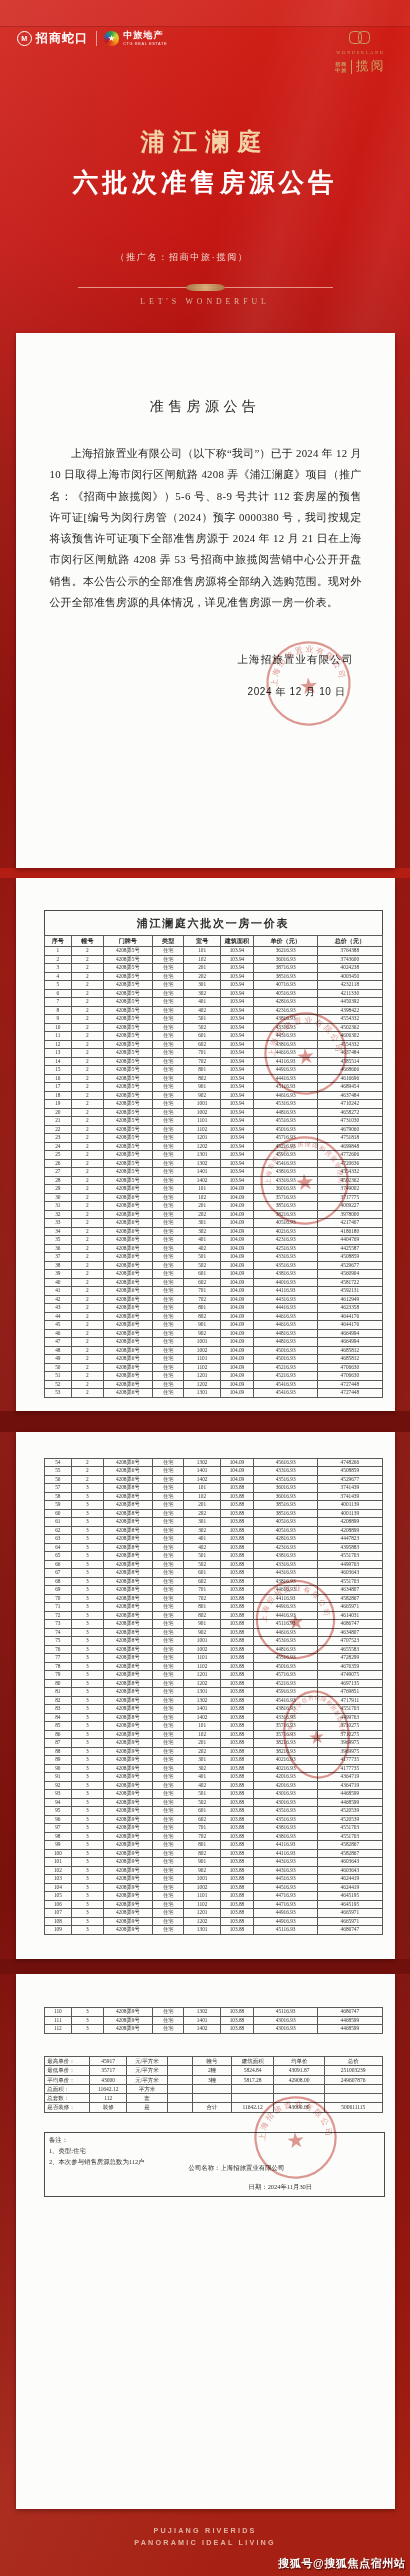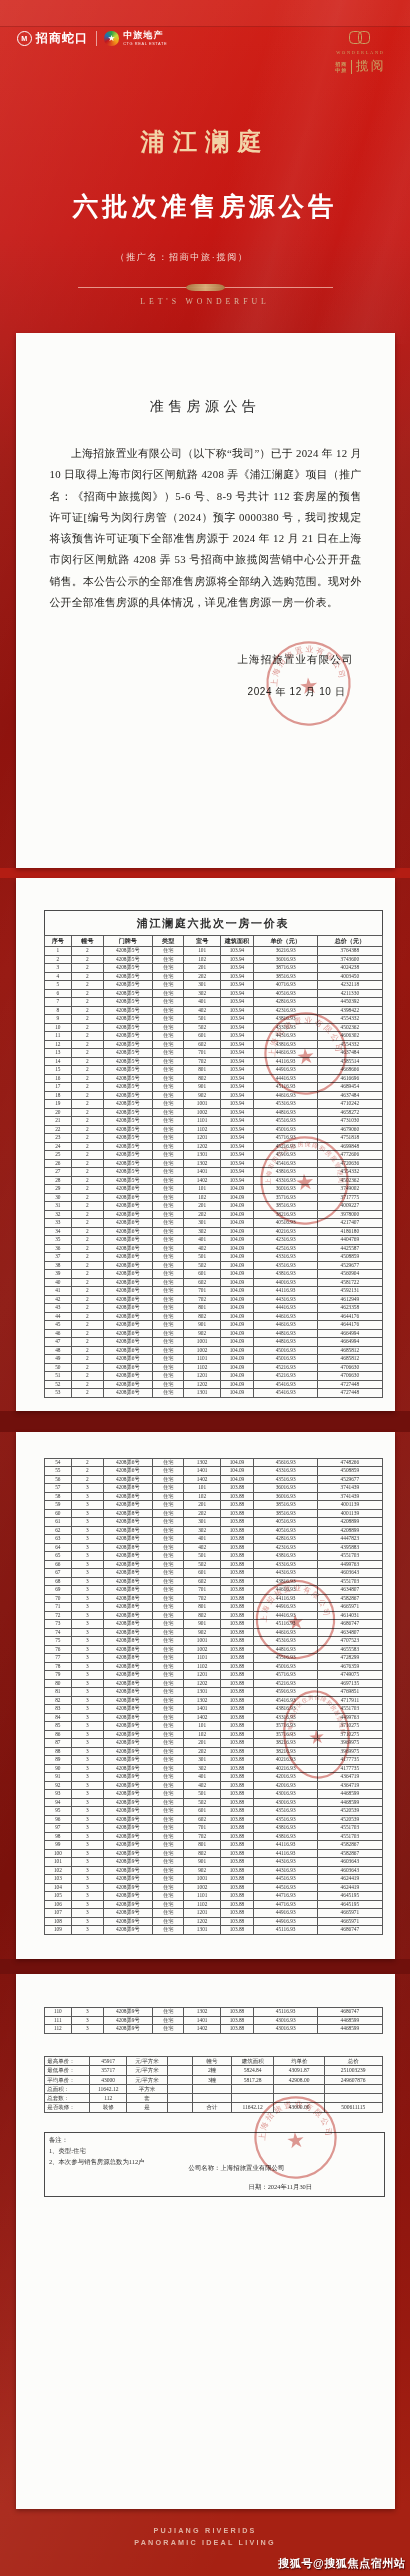--- a/index.html
+++ b/index.html
@@ -32,21 +32,21 @@
   .monogram .m2{left:10px;}
   .wonderland{font-size:4.4px;letter-spacing:1.7px;font-family:"Liberation Serif","DejaVu Serif",serif;}
   .lanyue-row{display:flex;align-items:center;justify-content:center;margin-top:3.3px;}
   .zszl{font-size:5px;font-weight:bold;line-height:6.1px;letter-spacing:1.1px;text-align:center;}
   .gold-sep{width:0.6px;height:14.4px;background:#c9a063;margin:0 3.9px;}
   .lanyue{font-size:12.8px;font-family:"Liberation Serif","DejaVu Serif",serif;letter-spacing:2.2px;}
 
   
   .hero-project{position:absolute;left:0;top:126px;width:410px;text-align:center;color:#f2d3a7;
     font-family:"Liberation Serif","DejaVu Serif",serif;font-size:24.4px;font-weight:bold;letter-spacing:7.8px;}
-  .hero-line{position:absolute;left:0;width:410px;text-align:center;color:#ffffff;font-weight:bold;font-size:25.5px;letter-spacing:3.9px;margin-top:24px;}
+  .hero-line{position:absolute;left:0;width:410px;text-align:center;color:#ffffff;font-weight:bold;font-size:25.5px;letter-spacing:3.9px;}
   .hero-line1{top:165px;}
   .hero-line2{top:202px;}
   .hero-promo{position:absolute;left:0;top:251px;width:364px;text-align:center;color:#f3dcd2;font-size:9px;letter-spacing:1.7px;}
   .hero-divider{position:absolute;left:78px;top:287px;width:255px;height:0.6px;background:rgba(245,190,175,.75);}
   .hero-ornament{position:absolute;left:186px;top:284px;width:39px;height:7.2px;background:linear-gradient(90deg,#a87844,#d8b27c,#a87844);
     border-radius:50% / 100%;opacity:.95;}
   .hero-tagline{position:absolute;left:0;top:297px;width:410px;text-align:center;color:#d9b8a0;
     font-family:"Liberation Serif","DejaVu Serif",serif;font-size:7.8px;letter-spacing:3.9px;}
 
   

